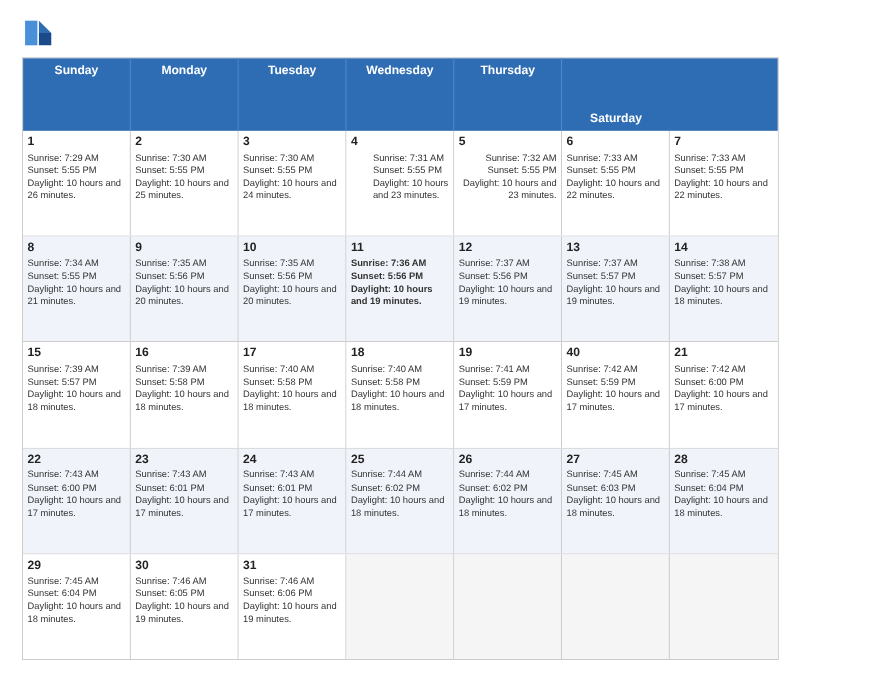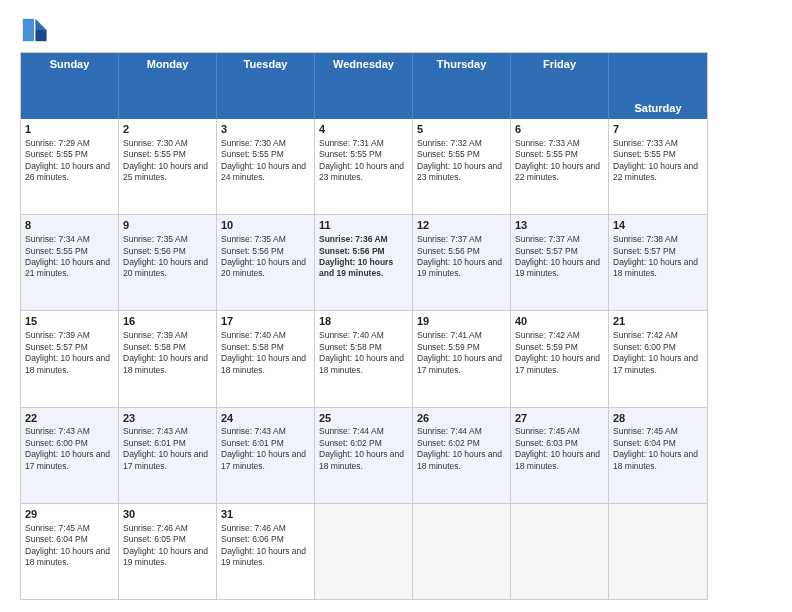--- a/index.html
+++ b/index.html
@@ -128,21 +128,20 @@
     </div>
   </div>
 
   <div class="calendar">
     <div class="cal-header">
     <div class="cal-header-cell">Sunday</div>
         <div class="cal-header-cell">Monday</div>
         <div class="cal-header-cell">Tuesday</div>
         <div class="cal-header-cell">Wednesday</div>
         <div class="cal-header-cell">Thursday</div>
-        <div class="cal-header-cell">Friday</div>
         <div class="cal-header-cell">Saturday</div>
       </div>
     <div class="cal-body">
     <div class="cal-row">
           <div class="cal-cell">
             <span class="day-num">1</span>
             <span style="display: block; white-space: pre-line;">Sunrise: 7:29 AM
 Sunset: 5:55 PM
 Daylight: 10 hours and 26 minutes.</span>
           </div>
@@ -153,27 +152,27 @@
 Daylight: 10 hours and 25 minutes.</span>
           </div>
           <div class="cal-cell">
             <span class="day-num">3</span>
             <span style="display: block; white-space: pre-line;">Sunrise: 7:30 AM
 Sunset: 5:55 PM
 Daylight: 10 hours and 24 minutes.</span>
           </div>
           <div class="cal-cell">
             <span class="day-num">4</span>
-            <span style="display: block; white-space: pre-line;">Sunrise: 7:31 AM
+            <span style="display: block; white-space: pre-line; margin-left: 20px;">Sunrise: 7:31 AM
 Sunset: 5:55 PM
 Daylight: 10 hours and 23 minutes.</span>
           </div>
           <div class="cal-cell">
             <span class="day-num">5</span>
-            <span style="display: block; white-space: pre-line;">Sunrise: 7:32 AM
+            <span style="display: block; white-space: pre-line; text-align: right;">Sunrise: 7:32 AM
 Sunset: 5:55 PM
 Daylight: 10 hours and 23 minutes.</span>
           </div>
           <div class="cal-cell">
             <span class="day-num">6</span>
             <span style="display: block; white-space: pre-line;">Sunrise: 7:33 AM
 Sunset: 5:55 PM
 Daylight: 10 hours and 22 minutes.</span>
           </div>
           <div class="cal-cell">

